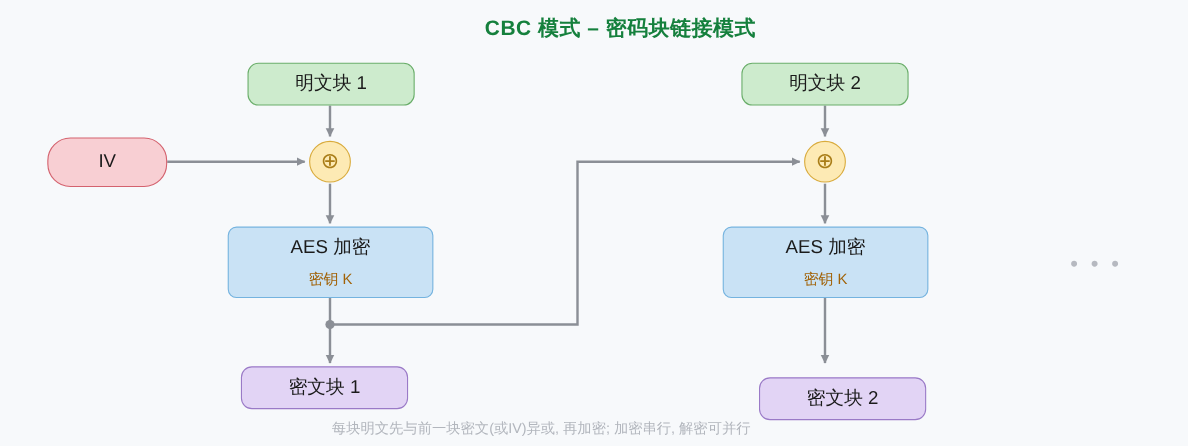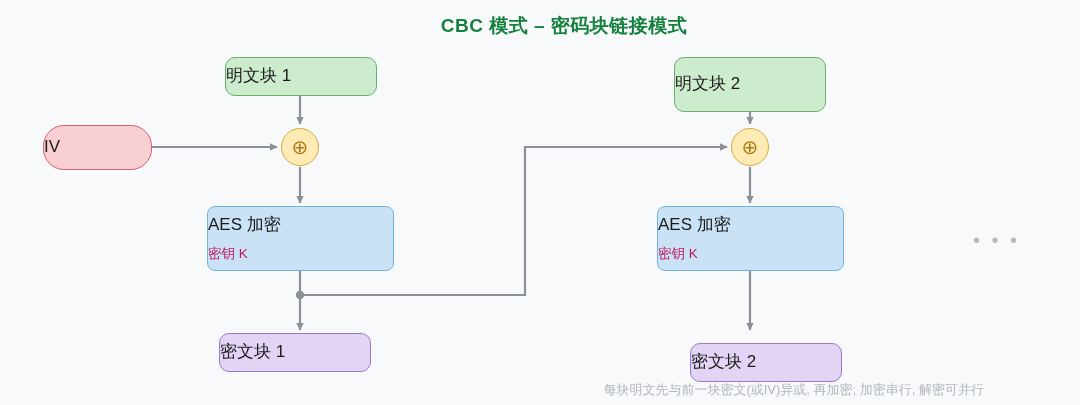--- a/index.html
+++ b/index.html
@@ -24,35 +24,35 @@
     left: 0;
     top: 0;
     width: 1080px;
     height: 405px;
   }
   .node {
     position: absolute;
     box-sizing: border-box;
     display: flex;
     flex-direction: column;
-    align-items: flex-start;
+    align-items: center;
     justify-content: center;
     border-radius: 10px;
     border-width: 1.6px;
     border-style: solid;
   }
   .node-label {
     font-size: 17px;
     color: #1b1b1b;
     line-height: 1.2;
     white-space: nowrap;
   }
   .node-sublabel {
     font-size: 13.5px;
-    color: #be185d;
+    color: #a16207;
     line-height: 1.2;
     margin-top: 10px;
     white-space: nowrap;
   }
   .plaintext-node {
     background: #cdebcd;
     border-color: #6aae6a;
   }
   .iv-node {
     background: #f8cfd3;
@@ -96,21 +96,21 @@
     font-weight: bold;
     color: #15803d;
     letter-spacing: 0.5px;
     margin-left: 24px;
   }
   #diagram-caption {
     position: absolute;
     top: 381px;
     left: 0;
     width: 984px;
-    text-align: right;
+    text-align: center;
     font-size: 13px;
     color: #b2b6bd;
   }
   #continuation-ellipsis {
     position: absolute;
     left: 973px;
     top: 233px;
     font-size: 20px;
     letter-spacing: 3px;
     color: #b6b9c0;
@@ -163,21 +163,21 @@
 
   <div class="node aes-node" style="left:207px; top:206px; width:187px; height:65px;">
     <span class="node-label">AES 加密</span>
     <span class="node-sublabel">密钥 K</span>
   </div>
 
   <div class="node cipher-block-node" style="left:219px; top:333px; width:152px; height:39px;">
     <span class="node-label">密文块 1</span>
   </div>
 
-  <div class="node plaintext-node" style="left:674px; top:57px; width:152px; height:55px;">
+  <div class="node plaintext-node" style="left:674px; top:57px; width:152px; height:39px;">
     <span class="node-label">明文块 2</span>
   </div>
 
   <div class="xor-node" style="left:731px; top:128px;">
     <span class="xor-glyph">⊕</span>
   </div>
 
   <div class="node aes-node" style="left:657px; top:206px; width:187px; height:65px;">
     <span class="node-label">AES 加密</span>
     <span class="node-sublabel">密钥 K</span>

